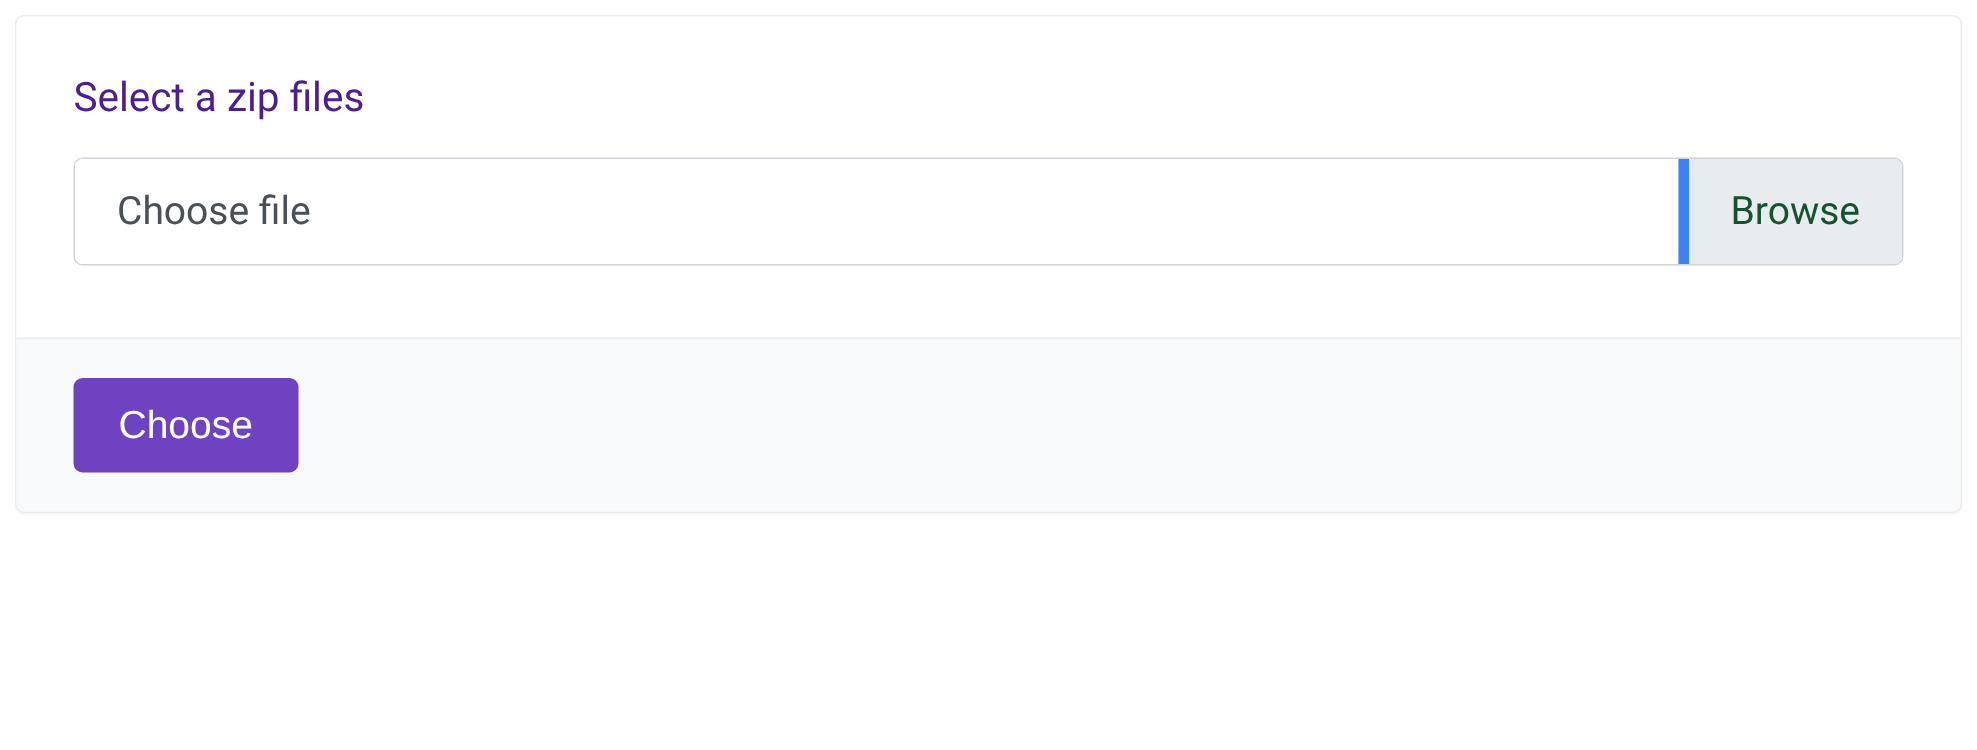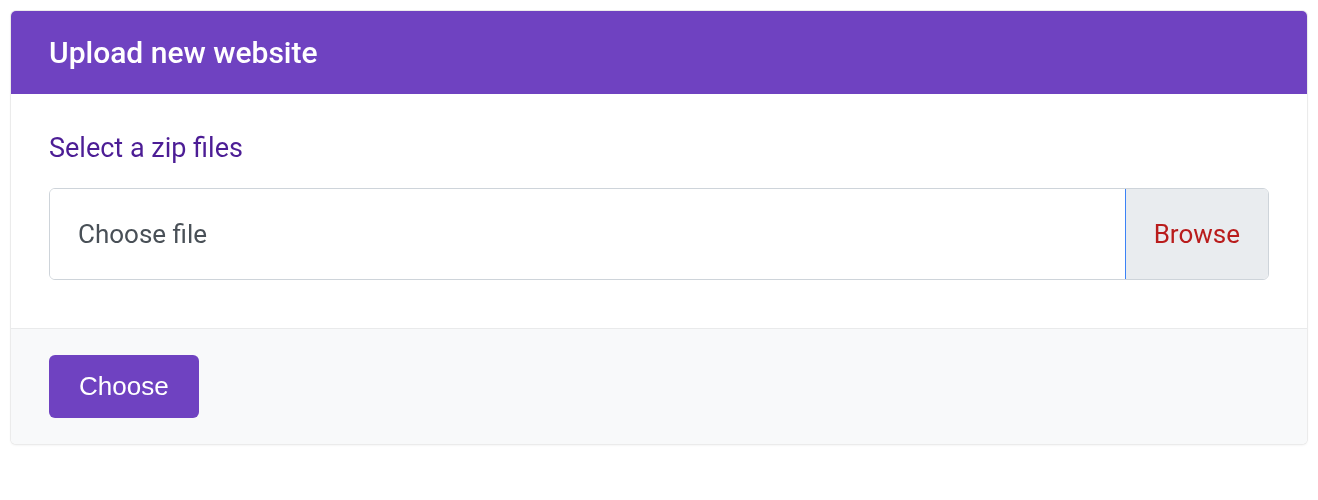--- a/index.html
+++ b/index.html
@@ -36,39 +36,39 @@
       color: #4c1d95;
       display: block;
       margin-bottom: 24px;
     }
     .file-input-group {
       display: flex;
       width: 100%;
       border: 1px solid #ced4da;
       border-radius: 6px;
       overflow: hidden;
-      height: 92px;
+      height: 72px;
       background: #fff;
     }
     .file-input-text {
       flex: 1;
       padding: 0 28px;
       font-size: 26px;
       color: #495057;
       display: flex;
       align-items: center;
       background: #fff;
       cursor: pointer;
     }
     .file-input-browse {
       background: #e9ecef;
-      border-left: 1px solid #3b82f6;
+      border-left: 7px solid #3b82f6;
       padding: 0 28px;
       font-size: 26px;
-      color: #b91c1c;
+      color: #14532d;
       display: flex;
       align-items: center;
       cursor: pointer;
     }
     .card-footer {
       background: #f8f9fa;
       border-top: 1px solid rgba(0,0,0,0.06);
       padding: 26px 38px;
     }
     .submit-btn {
@@ -79,23 +79,20 @@
       padding: 16px 30px;
       font-size: 26px;
       font-weight: 400;
       cursor: pointer;
     }
   </style>
 </head>
 <body>
 
 <div class="card">
-  <div class="card-header">
-    <span>Upload new website</span>
-  </div>
   <div class="card-body">
     <label class="form-label">Select a zip files</label>
     <div class="file-input-group">
       <div class="file-input-text">Choose file</div>
       <div class="file-input-browse">Browse</div>
     </div>
   </div>
   <div class="card-footer">
     <button class="submit-btn">Choose</button>
   </div>

